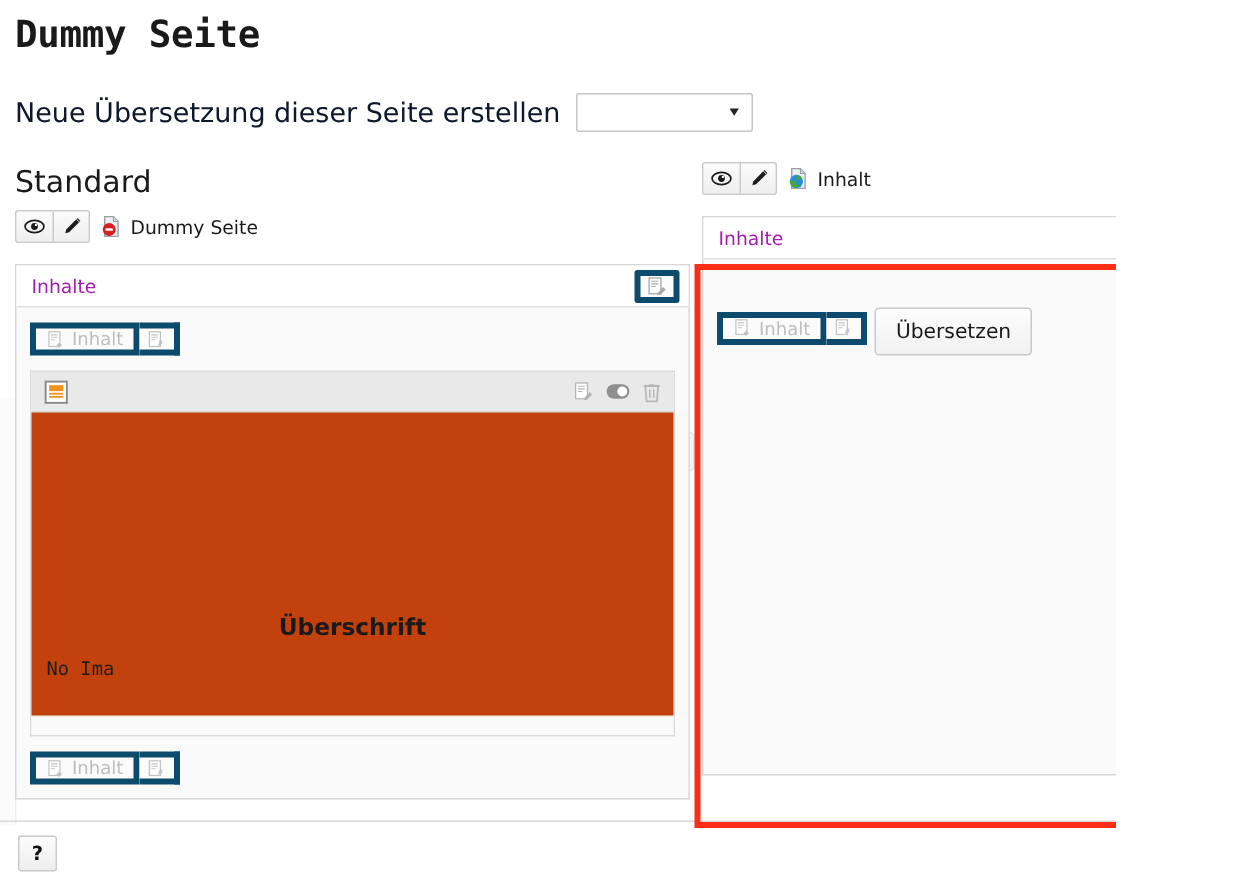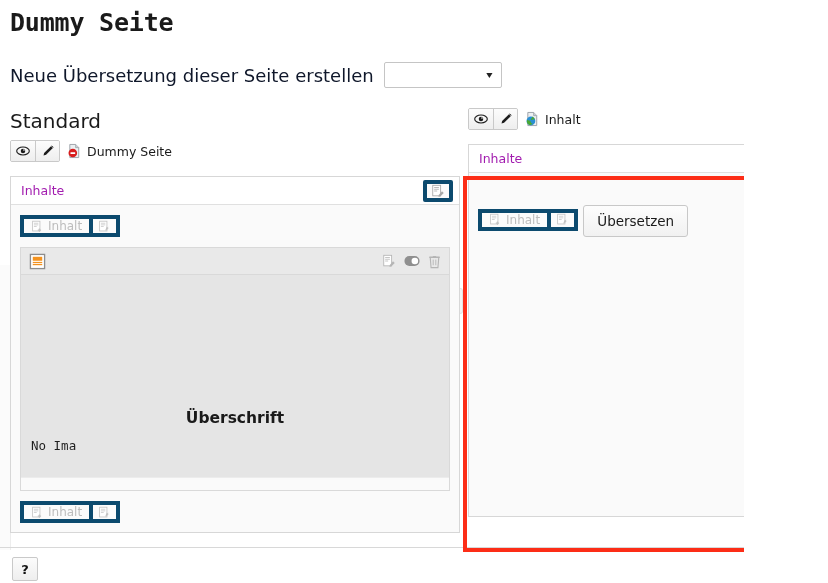--- a/index.html
+++ b/index.html
@@ -66,21 +66,21 @@
   .mt-btn + .mt-btn { border-left: none; }
 
   
   .ce { margin-top: 10px; border: 1px solid #d9d9d9; background: #fff; }
   .ce-head {
     height: 27px; background: #e9e9e9; border-bottom: 1px solid #d9d9d9;
     display: flex; align-items: center; justify-content: space-between; padding: 0 3px 0 8px;
   }
   .ce-actions { display: flex; align-items: center; }
   .ce-actions .ab { width: 23px; height: 21px; display:flex; align-items:center; justify-content:center; cursor: pointer; }
-  .ce-body { height: 202px; background: #e5e5e5; position: relative; }
+  .ce-body { height: 202px; background: #c2410c; position: relative; }
   .ce-heading {
     position: absolute; left: 0; right: 0; top: 134px;
     text-align: center; font-size: 15.5px; font-weight: bold; color: #1a1a1a;
     font-family: "DejaVu Sans", "Liberation Sans", sans-serif;
   }
   .ce-noimg {
     position: absolute; left: 10px; top: 163px;
     font-size: 12.5px; color: #1f1f1f;
     font-family: "DejaVu Sans Mono", "Liberation Mono", monospace;
   }

